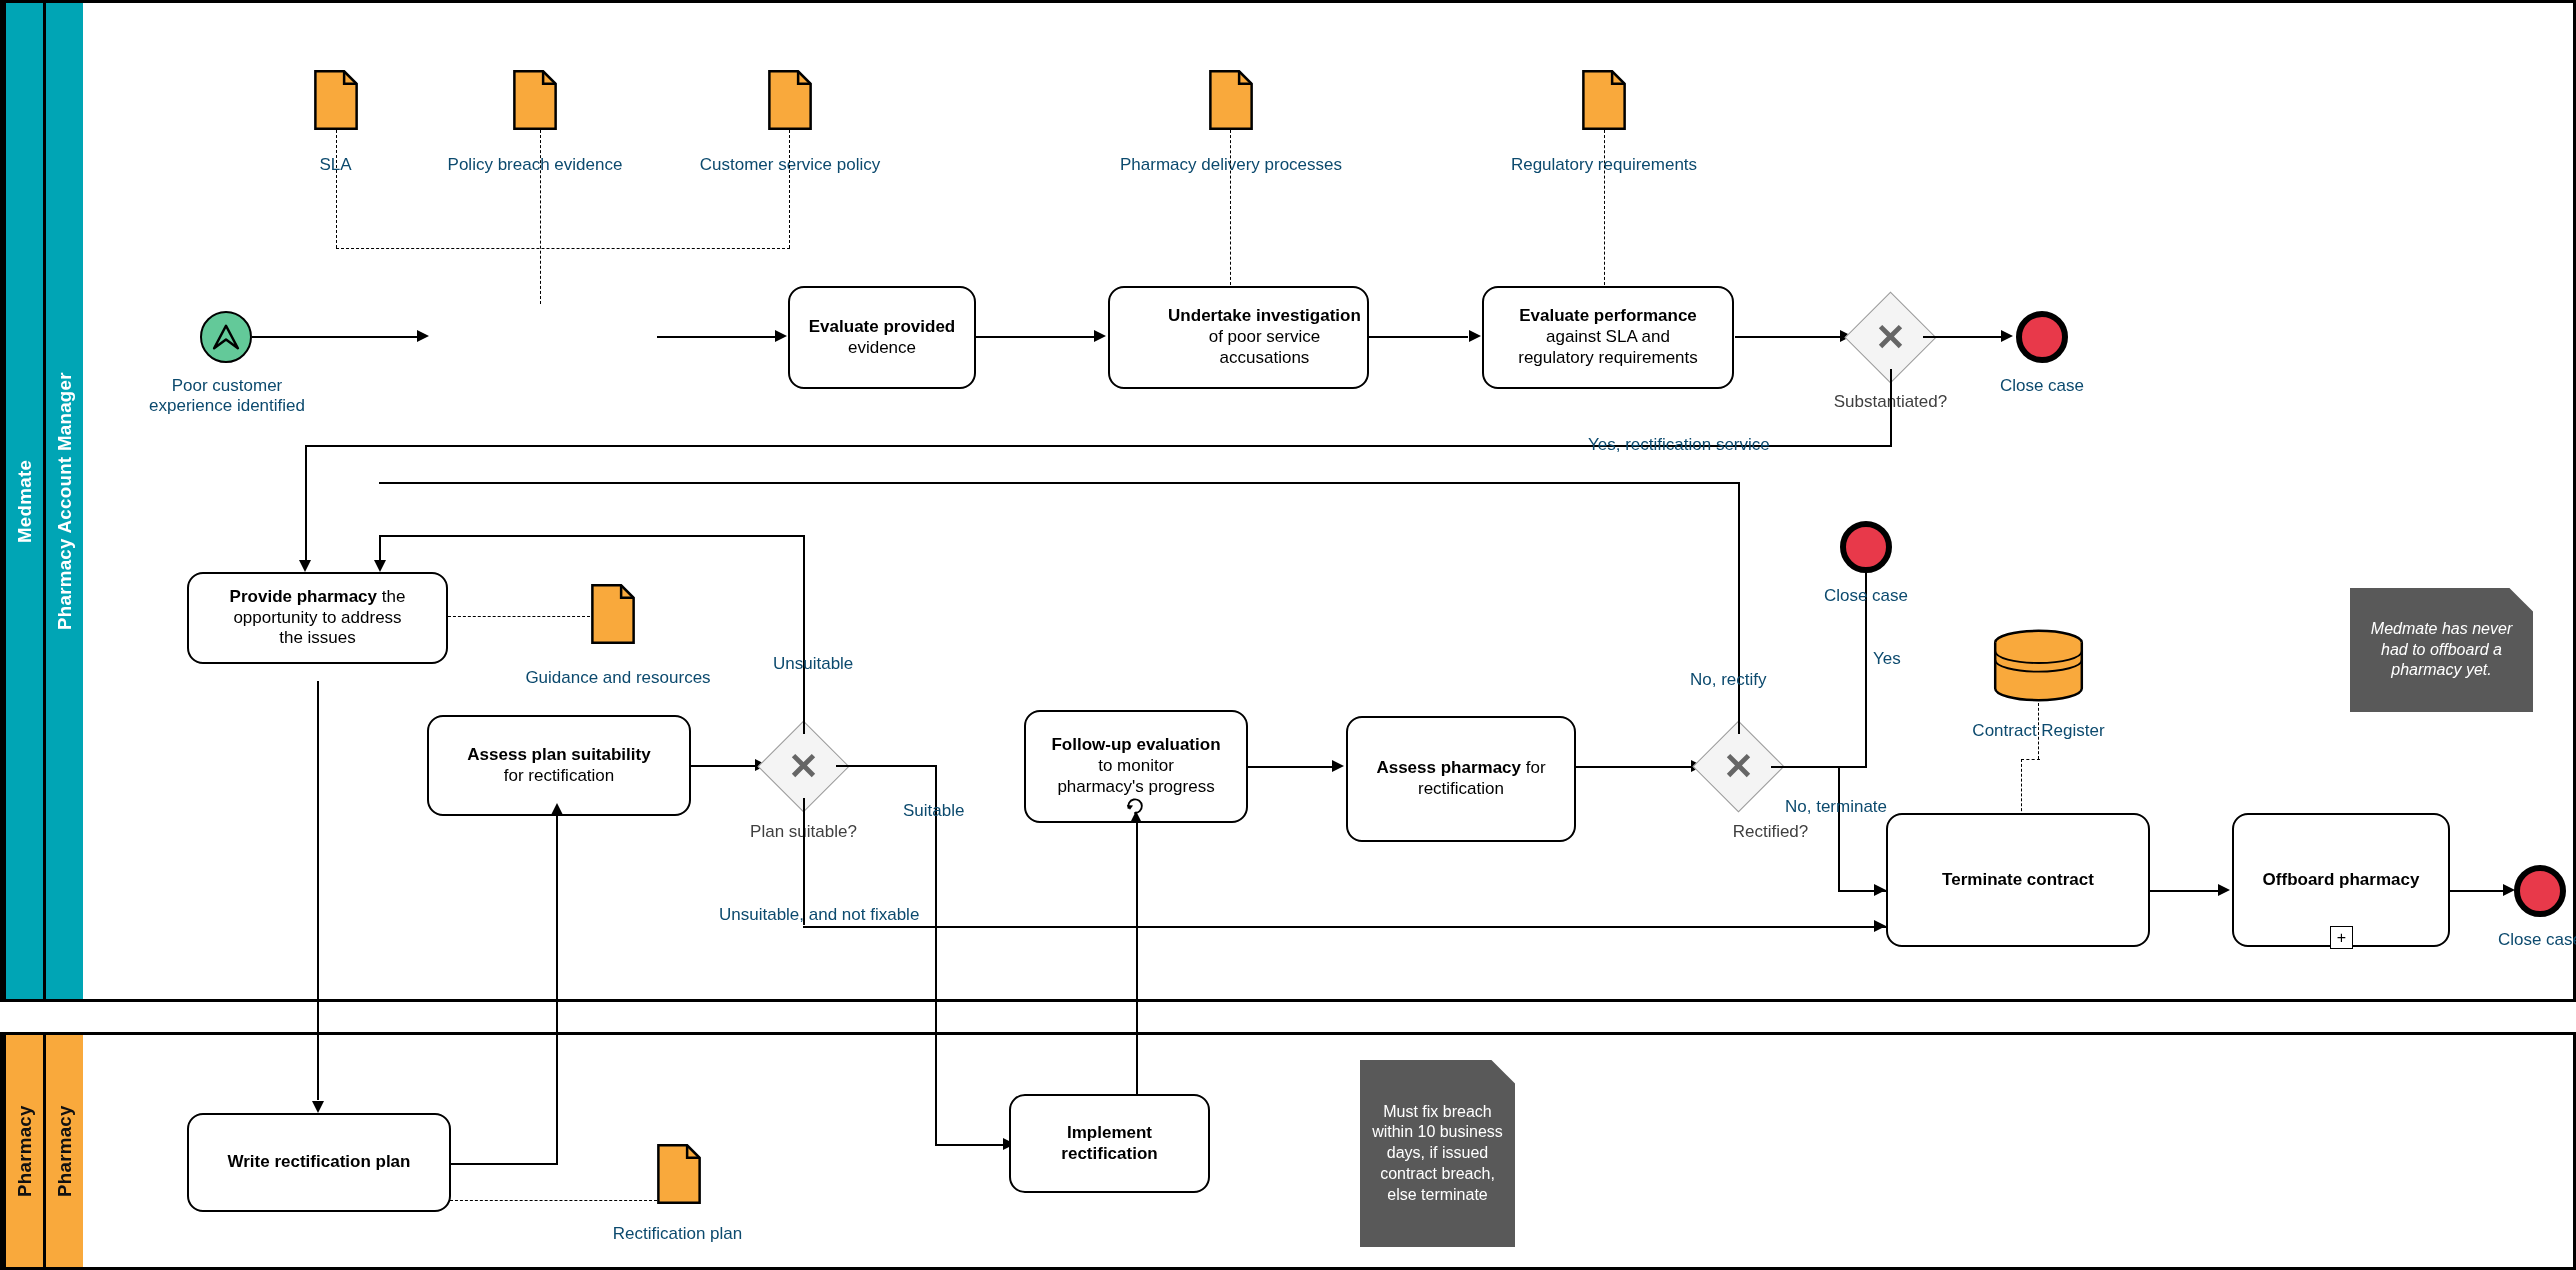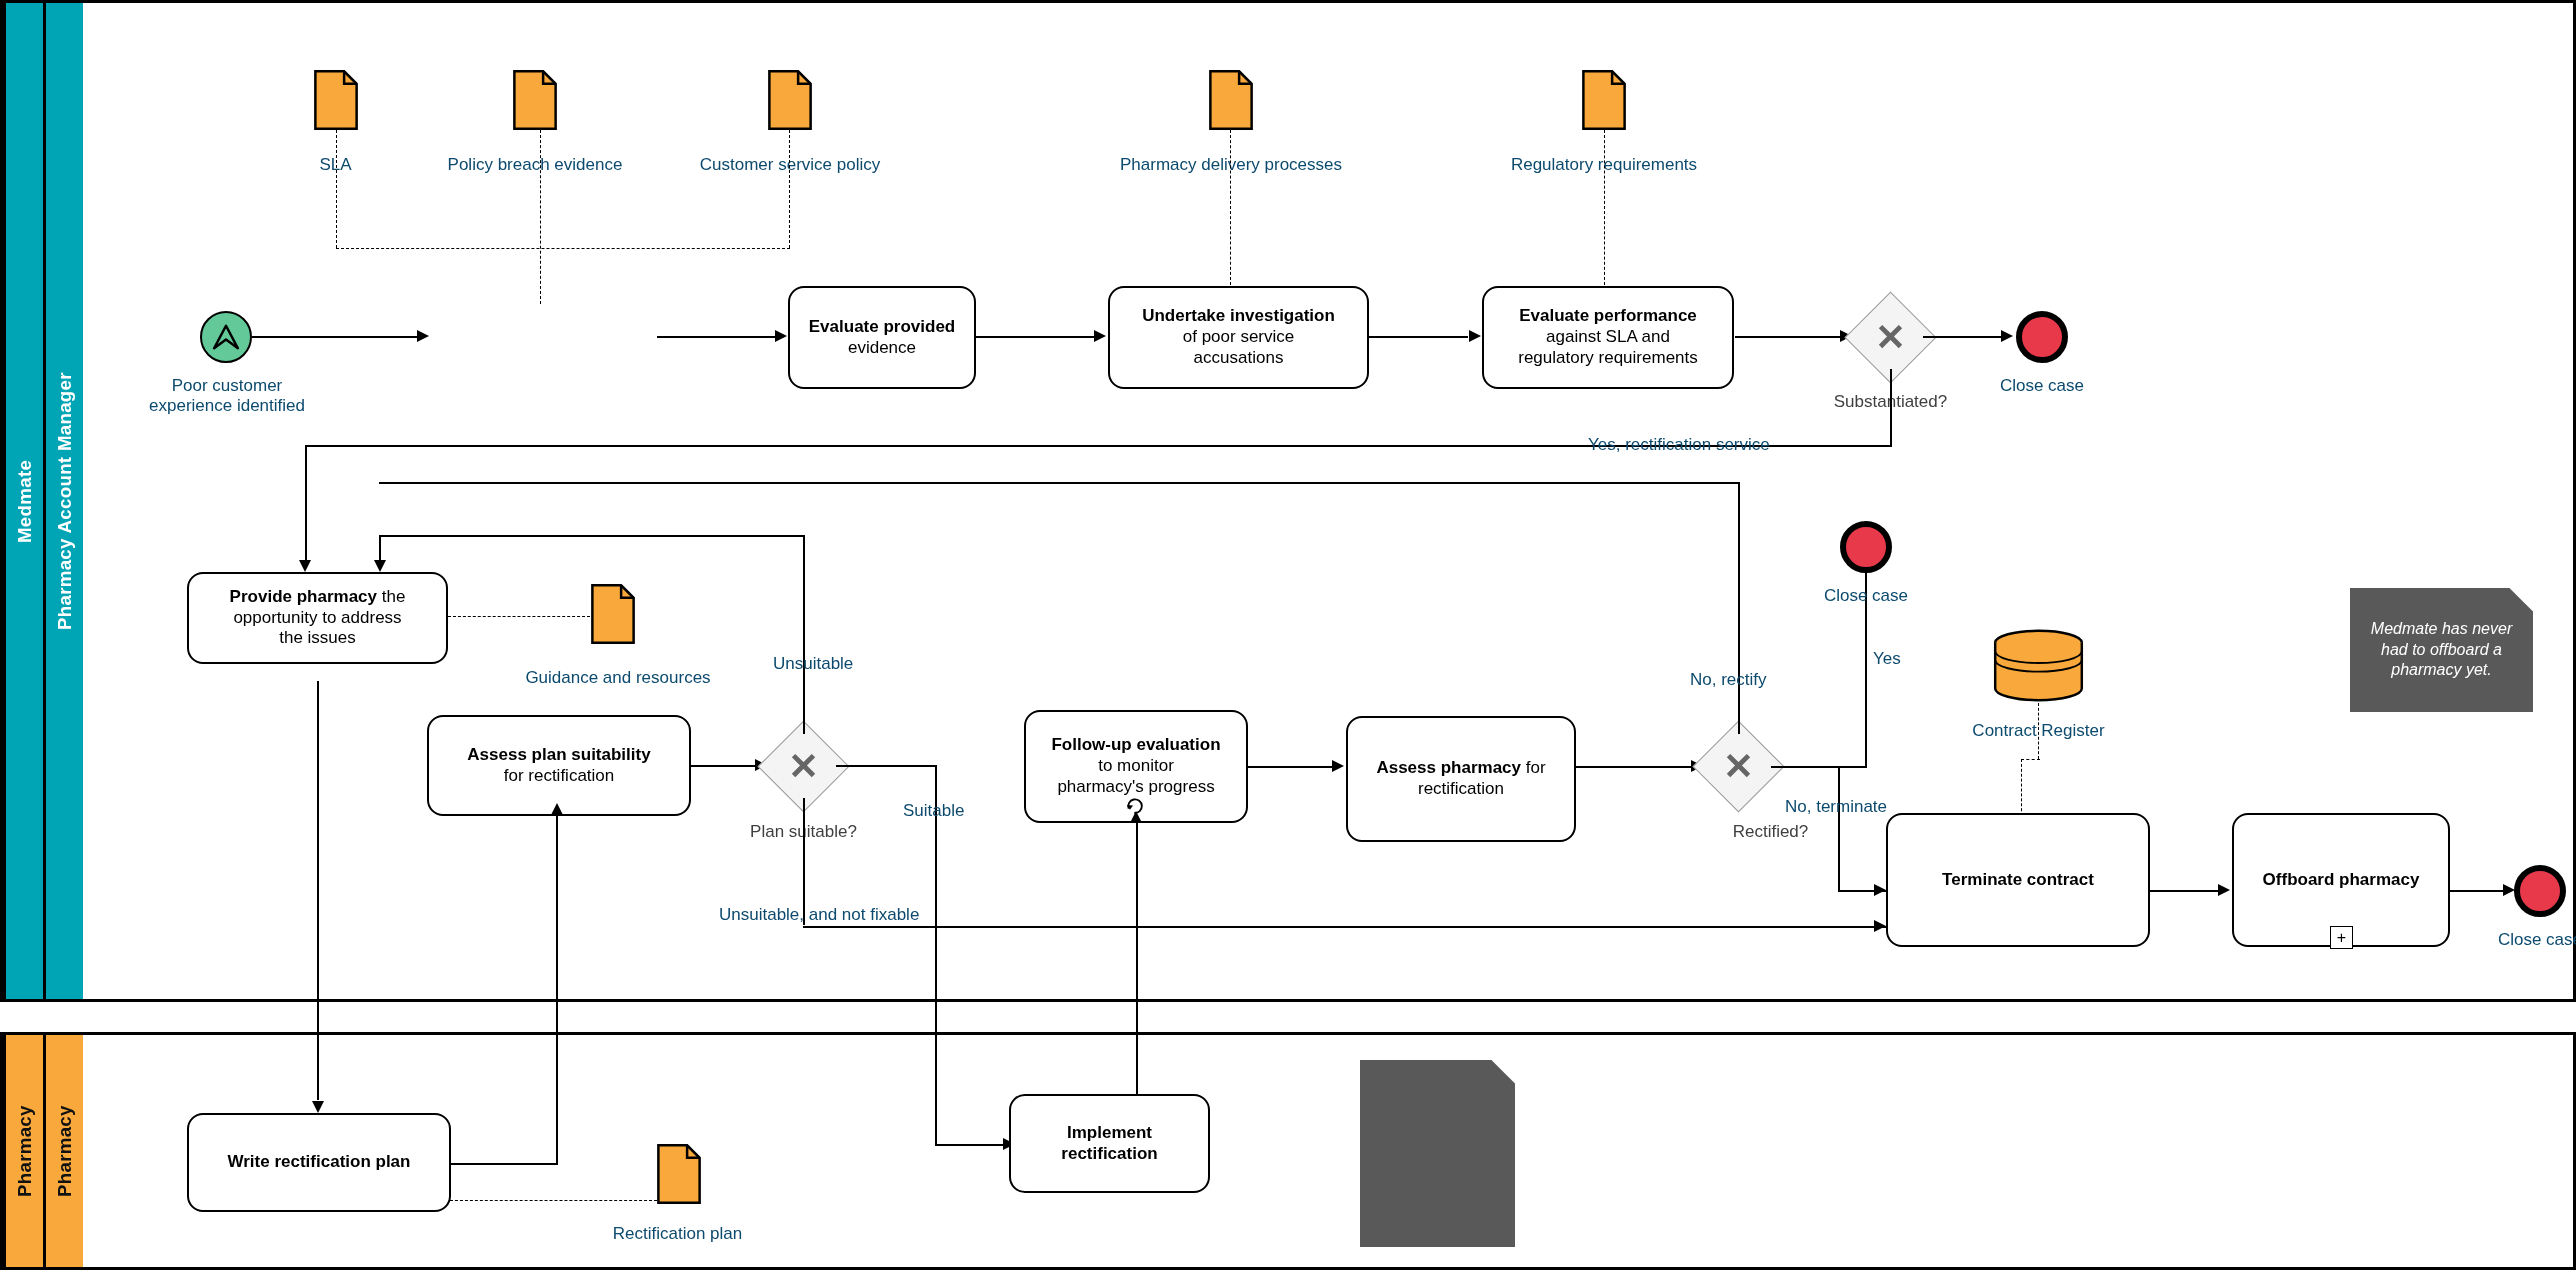--- a/index.html
+++ b/index.html
@@ -134,21 +134,21 @@
 
   <div class="task" style="left:788px;top:286px;width:188px;height:103px;">
     <div>
       <span class="b">Evaluate provided</span><br>
       <span>evidence</span>
     </div>
   </div>
   <div class="h" style="left:976px;top:336px;width:118px;"></div>
   <div class="arw arw-r" style="left:1094px;top:330px;"></div>
 
-  <div class="task" style="left:1108px;top:286px;width:261px;height:103px;">
+  <div class="task" style="left:1108px;top:286px;width:261px;height:103px;justify-content:flex-end;">
     <div>
       <span class="b">Undertake investigation</span><br>
       <span>of poor service</span><br>
       <span>accusations</span>
     </div>
   </div>
   <div class="h" style="left:1369px;top:336px;width:99px;"></div>
   <div class="arw arw-r" style="left:1469px;top:330px;"></div>
 
   <div class="task" style="left:1482px;top:286px;width:252px;height:103px;">
@@ -323,17 +323,18 @@
   <div class="lbl c" style="left:572px;top:1224px;width:211px;">Rectification plan</div>
 
   <div class="task" style="left:1009px;top:1094px;width:201px;height:99px;">
     <div><span class="b">Implement rectification</span></div>
   </div>
 
   <div class="v" style="left:1136px;top:823px;height:271px;"></div>
   <div class="arw arw-u" style="left:1130px;top:811px;"></div>
 
   <div class="note plain" style="left:1360px;top:1060px;width:155px;height:187px;">
+    <span>Must fix breach within 10 business days, if issued contract breach, else terminate</span>
     <span class="note-fold"></span>
   </div>
 
 </div>
 
 
 </body></html>

